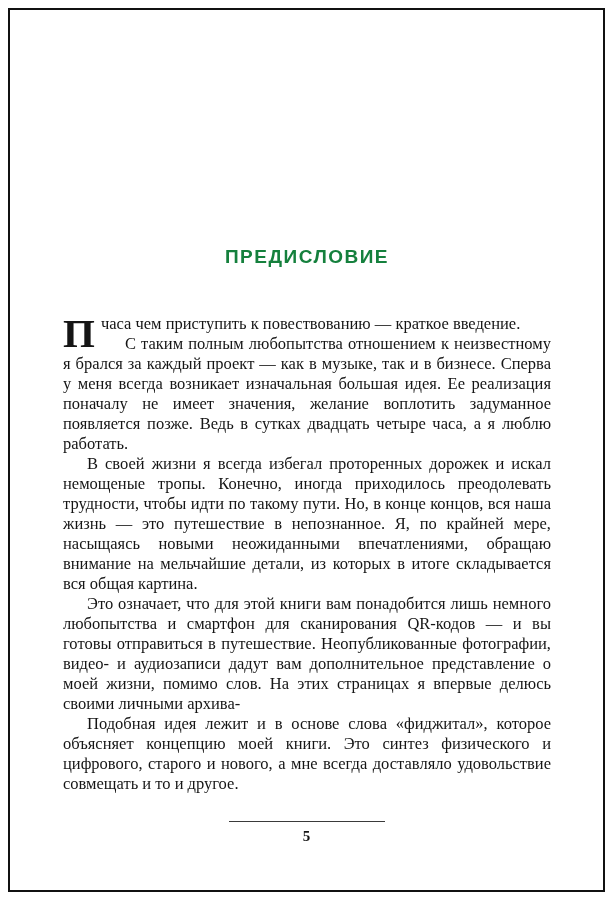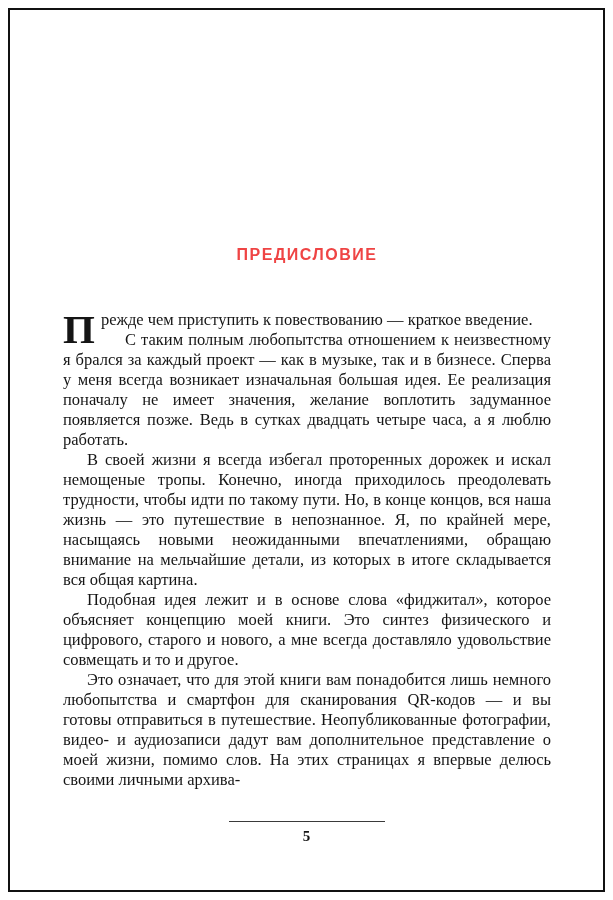--- a/index.html
+++ b/index.html
@@ -31,23 +31,23 @@
     left: 63px;
     right: 62px;
     top: 0;
   }
   .heading {
     margin: 0;
     padding-top: 246px;
     text-align: center;
     font-family: "Liberation Sans", sans-serif;
     font-weight: bold;
-    font-size: 16px;
+    font-size: 19px;
     letter-spacing: 1.5px;
-    color: #ef4444;
+    color: #15803d;
   }
   .body-text {
     margin-top: 46px;
     font-size: 16.5px;
     line-height: 20px;
     text-align: justify;
     text-justify: inter-word;
   }
   .body-text p {
     margin: 0;
@@ -88,26 +88,26 @@
 <body>
 
 <div class="page">
   <div class="frame"></div>
 
   <div class="content">
     <h1 class="heading">ПРЕДИСЛОВИЕ</h1>
 
     <div class="body-text">
       <p class="first">
-        <span class="dropcap">П</span><span>режде чем приступить к повествованию — краткое введение.</span>
+        <span class="dropcap">П</span><span>часа чем приступить к повествованию — краткое введение.</span>
       </p>
       <p>С таким полным любопытства отношением к неизвестному я брался за каждый проект — как в музыке, так и в бизнесе. Сперва у меня всегда возникает изначальная большая идея. Ее реализация поначалу не имеет значения, желание воплотить задуманное появляется позже. Ведь в сутках двадцать четыре часа, а я люблю работать.</p>
       <p>В своей жизни я всегда избегал проторенных дорожек и искал немощеные тропы. Конечно, иногда приходилось преодолевать трудности, чтобы идти по такому пути. Но, в конце концов, вся наша жизнь — это путешествие в непознанное. Я, по крайней мере, насыщаясь новыми неожиданными впечатлениями, обращаю внимание на мельчайшие детали, из которых в итоге складывается вся общая картина.</p>
+      <p>Это означает, что для этой книги вам понадобится лишь немного любопытства и смартфон для сканирования QR-кодов — и вы готовы отправиться в путешествие. Неопубликованные фотографии, видео- и аудиозаписи дадут вам дополнительное представление о моей жизни, помимо слов. На этих страницах я впервые делюсь своими личными архива-</p>
       <p>Подобная идея лежит и в основе слова «фиджитал», которое объясняет концепцию моей книги. Это синтез физического и цифрового, старого и нового, а мне всегда доставляло удовольствие совмещать и то и другое.</p>
-      <p>Это означает, что для этой книги вам понадобится лишь немного любопытства и смартфон для сканирования QR-кодов — и вы готовы отправиться в путешествие. Неопубликованные фотографии, видео- и аудиозаписи дадут вам дополнительное представление о моей жизни, помимо слов. На этих страницах я впервые делюсь своими личными архива-</p>
     </div>
   </div>
 
   <div class="footer">
     <div class="footer-rule"></div>
     <div class="page-number">5</div>
   </div>
 </div>
 
 </body></html>

